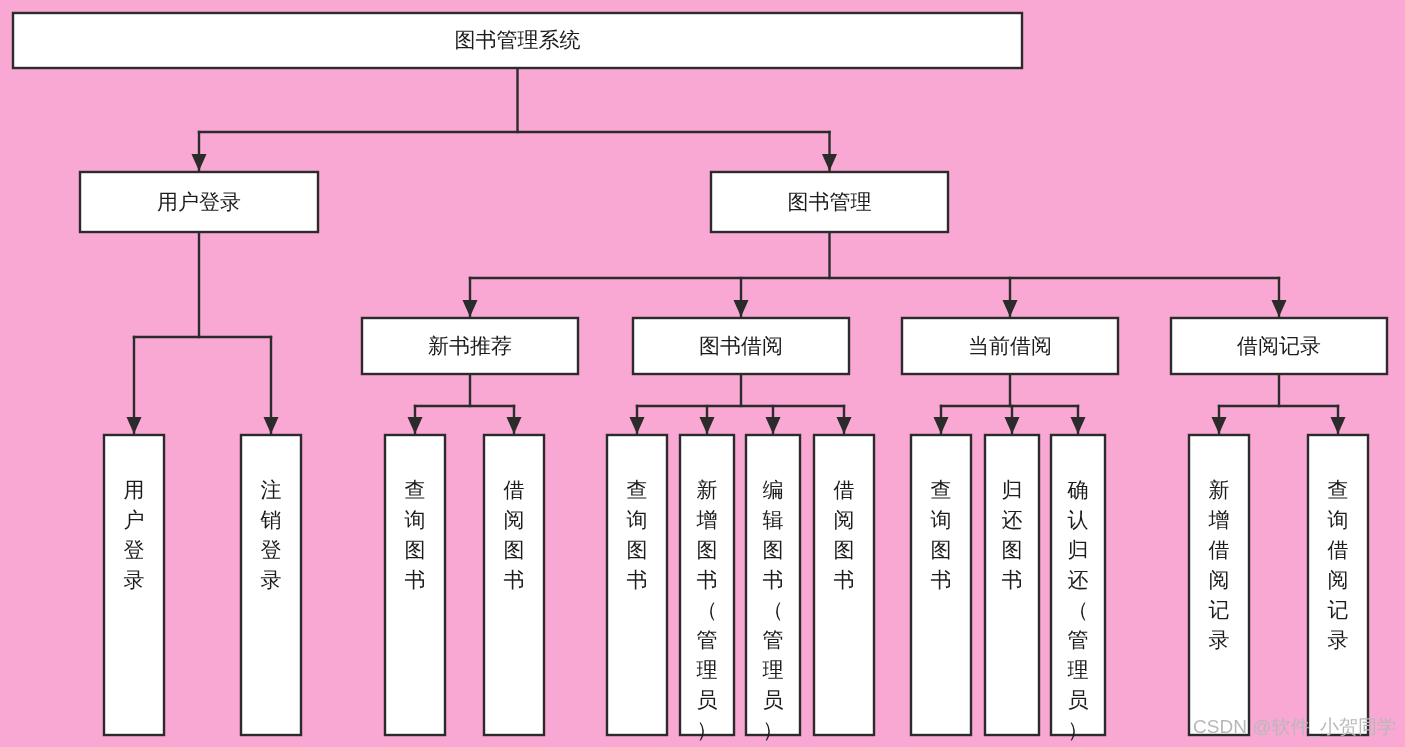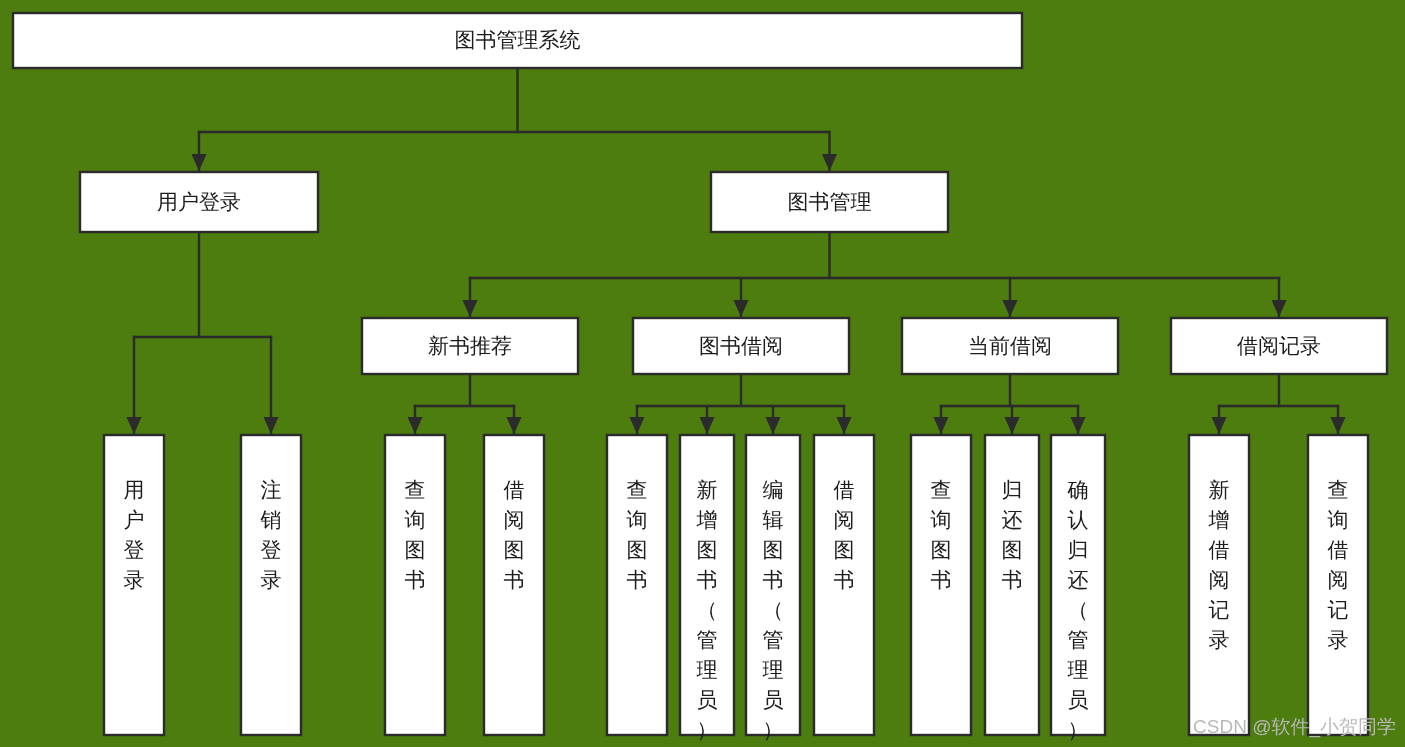--- a/index.html
+++ b/index.html
@@ -8,21 +8,21 @@
     padding: 0;
     background: #ffffff;
   }
   body {
     font-family: "Liberation Sans", "DejaVu Sans", sans-serif;
   }
   #diagram-root {
     position: relative;
     width: 1405px;
     height: 747px;
-    background: #4d7c0f;
+    background: #f9a8d4;
     overflow: hidden;
   }
   svg#tree-svg {
     position: absolute;
     top: 0;
     left: 0;
     width: 1405px;
     height: 747px;
     display: block;
   }

